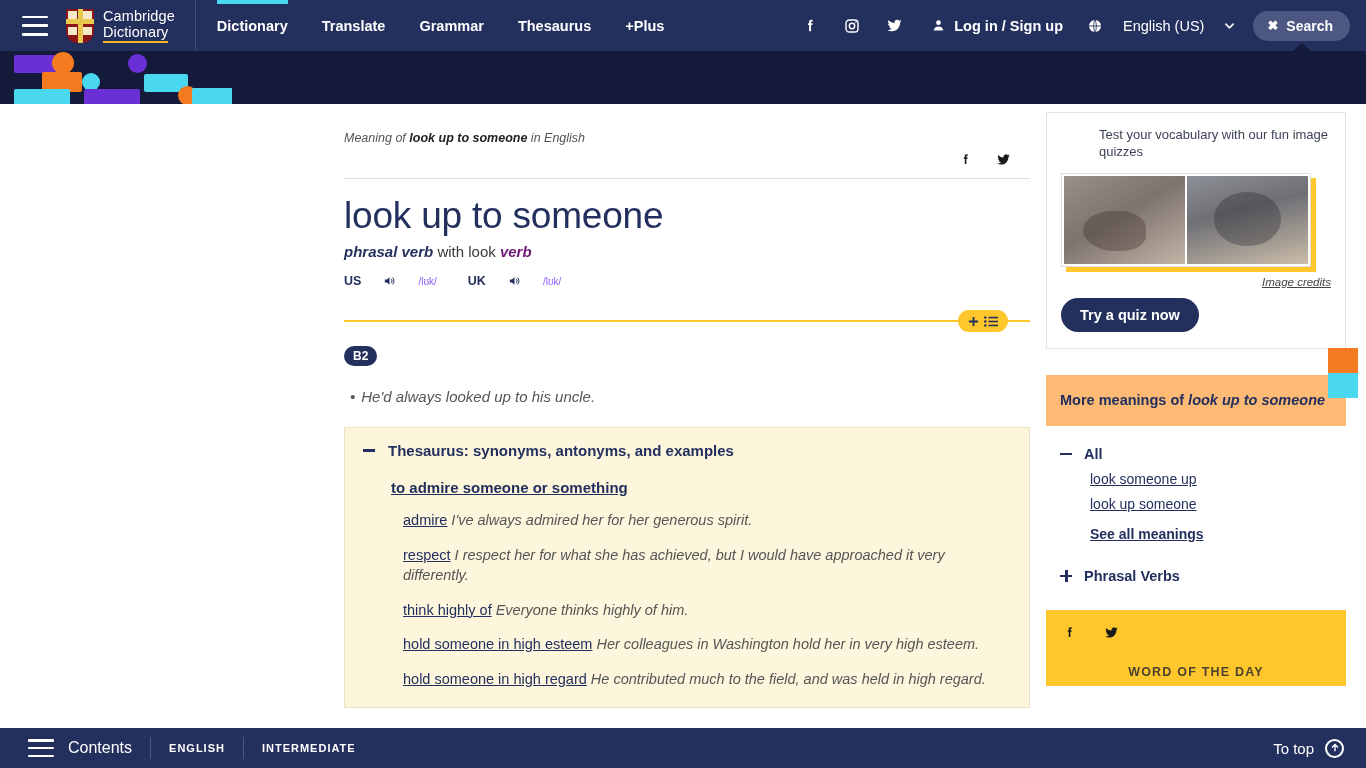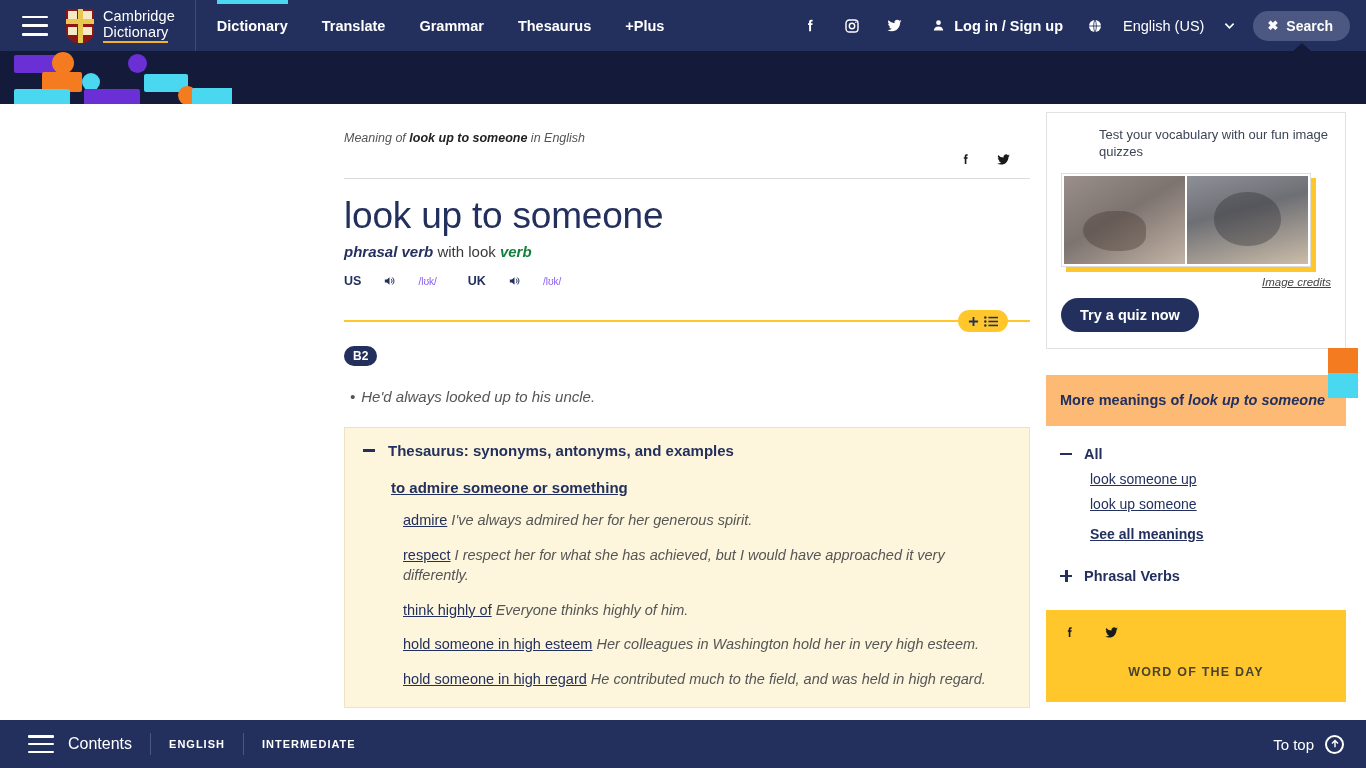--- a/index.html
+++ b/index.html
@@ -113,21 +113,21 @@
 
   .meaningline { font-size:12.5px; color:#555; font-style:italic; padding-top:27px; }
   .meaningline b { color:#222; font-style:italic; }
   .social-row { display:flex; justify-content:flex-end; gap:22px; padding-right:18px; margin-top:6px; }
   .social-row span { color:#1a1a1a; cursor:pointer; }
   .hr-light { height:1px; background:#dcdcdc; margin-top:6px; }
 
   .headword { font-size:37px; color:#23305e; font-weight:normal; margin-top:16px; letter-spacing:-.2px;}
   .posline { margin-top:6px; font-size:15px; color:#3a3a3a; }
   .posline .pv { color:#23305e; font-weight:bold; font-style:italic; }
-  .posline .vb { color:#15803d; font-weight:bold; font-style:italic; }
+  .posline .vb { color:#701a75; font-weight:bold; font-style:italic; }
 
   .pronrow { margin-top:14px; display:flex; align-items:center; gap:21px; font-size:13px; color:#23305e; }
   .pronrow .reg { font-weight:bold; font-size:12.5px; }
   .pronrow .ipa { color:#8b5cf6; font-size:10px; margin-right:10px;}
   .spk { cursor:pointer; display:inline-flex; }
 
   .amberline { position:relative; margin-top:22px; height:22px; }
   .amberline .ln { position:absolute; left:0; right:0; top:10px; height:2px; background:#ffc72c; }
   .wlbtn {
     position:absolute; right:22px; top:0; height:22px; padding:0 10px;
@@ -181,27 +181,27 @@
 
   .morecard { margin-top:26px; }
   .morehd { background:#fdba74; padding:16px 14px; font-size:14.5px; font-weight:bold; color:#23305e; line-height:1.32; }
   .morehd i { font-style:italic; }
   .morebody { padding: 20px 14px 0 14px; }
   .morerow { display:flex; align-items:center; gap:12px; font-size:14.5px; font-weight:bold; color:#23305e; cursor:pointer; }
   .morelink { display:block; margin-left:30px; margin-top:9px; font-size:14px; color:#23305e; text-decoration:underline; cursor:pointer;}
   .morelink.strong { font-weight:bold; margin-top:14px; }
   .morerow.pv2 { margin-top:26px; }
 
-  .wotd { margin-top:26px; background:#ffc72c; padding: 14px 16px 0 16px; height:92px; }
+  .wotd { margin-top:26px; background:#ffc72c; padding: 14px 16px 0 16px; height:76px; }
   .wotd-social { display:flex; gap:26px; color:#1a1a1a; }
   .wotd-lbl { text-align:center; margin-top:20px; font-size:12.5px; font-weight:bold; letter-spacing:1.2px; color:#4a4330; }
 
   
   .footer {
-    position:absolute; left:0; bottom:0; width:1366px; height:48px;
+    position:absolute; left:0; bottom:0; width:1366px; height:40px;
     background:#23305e; display:flex; align-items:center; z-index:5;
   }
   .fburger { width:26px;height:18px;margin-left:28px;display:flex;flex-direction:column;justify-content:space-between;cursor:pointer;}
   .fburger i{display:block;height:2.5px;background:#fff;border-radius:1px;}
   .fcontents { color:#fff; font-size:16px; margin-left:14px; cursor:pointer; }
   .fdiv { width:1px;height:22px;background:#4c5782;margin:0 18px; }
   .ftag { color:#fff; font-size:11px; font-weight:bold; letter-spacing:1px; cursor:pointer; }
   .totop { margin-left:auto; margin-right:22px; display:flex; align-items:center; gap:11px; color:#fff; font-size:15px; cursor:pointer;}
   .circ-up { width:19px;height:19px;border:2px solid #fff;border-radius:50%;display:flex;align-items:center;justify-content:center;}
 </style>

